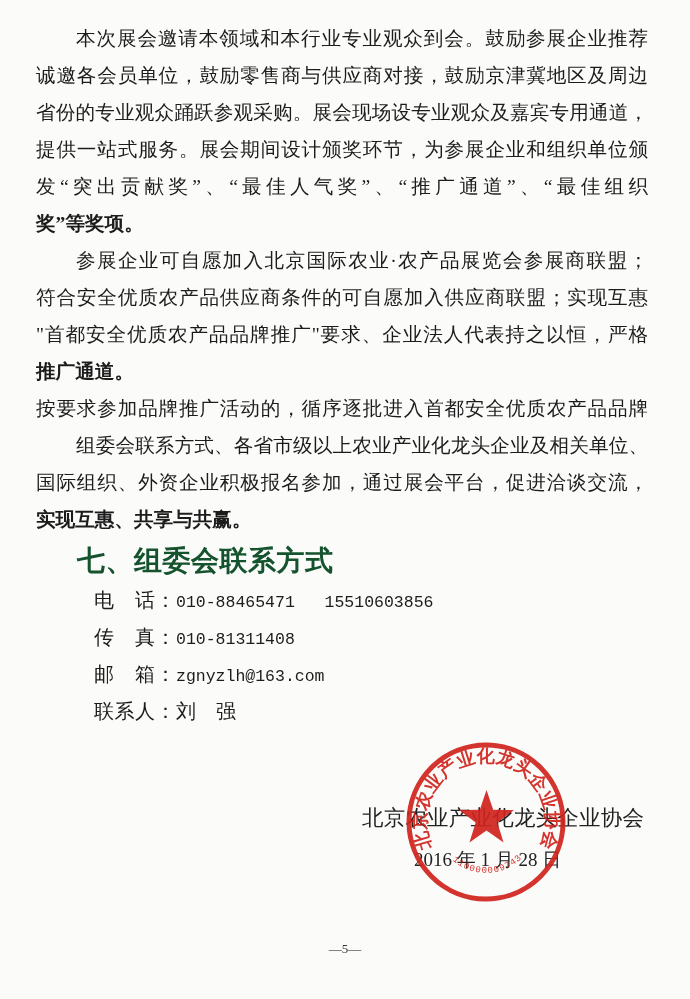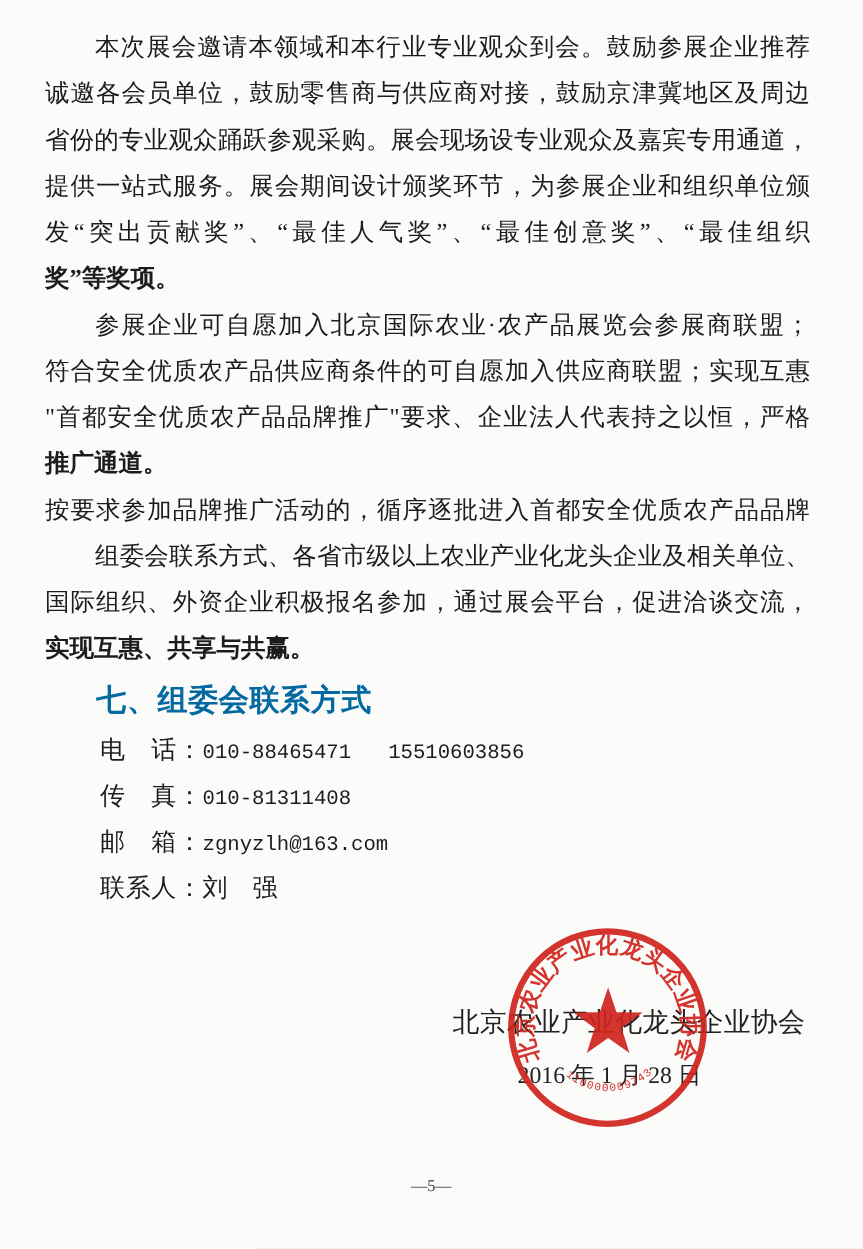--- a/index.html
+++ b/index.html
@@ -26,26 +26,26 @@
     font-size: 19.6px;
     white-space: nowrap;
     text-align: justify;
     text-align-last: justify;
   }
   .tline.first { text-indent: 40px; }
   .tline.plast { text-align-last: left; font-weight: bold; }
   .heading {
     position: absolute; left: 77px; top: 542px;
     height: 37px; line-height: 37px;
-    font-size: 24px; font-weight: bold;
+    font-size: 28px; font-weight: bold;
     font-family: "Liberation Sans", "DejaVu Sans", sans-serif;
-    color: #0369a1;
+    color: #14532d;
     letter-spacing: 0.5px;
   }
-  .contacts { position: absolute; left: 80px; top: 582px; }
+  .contacts { position: absolute; left: 94px; top: 582px; }
   .crow { height: 37px; line-height: 37px; font-size: 20px; white-space: pre; }
   .clabel { letter-spacing: 0.5px; }
   .cval {
     font-family: "Liberation Mono", "DejaVu Sans Mono", monospace;
     font-size: 16.5px;
   }
   .cval.cjk {
     font-family: "Liberation Serif", "DejaVu Serif", serif;
     font-size: 20px;
   }
@@ -73,21 +73,21 @@
 </head>
 <body>
 
 <div class="page">
 
   <div class="pblock pblock-1">
       <div class="tline first">本次展会邀请本领域和本行业专业观众到会。鼓励参展企业推荐</div>
       <div class="tline">诚邀各会员单位，鼓励零售商与供应商对接，鼓励京津冀地区及周边</div>
       <div class="tline">省份的专业观众踊跃参观采购。展会现场设专业观众及嘉宾专用通道，</div>
       <div class="tline">提供一站式服务。展会期间设计颁奖环节，为参展企业和组织单位颁</div>
-      <div class="tline">发“突出贡献奖”、“最佳人气奖”、“最佳创意奖”、“最佳组织</div>
+      <div class="tline">发“突出贡献奖”、“最佳人气奖”、“推广通道”、“最佳组织</div>
       <div class="tline plast">奖”等奖项。</div>
     </div>
   <div class="pblock pblock-2">
       <div class="tline first">参展企业可自愿加入北京国际农业·农产品展览会参展商联盟；</div>
       <div class="tline">符合安全优质农产品供应商条件的可自愿加入供应商联盟；实现互惠</div>
       <div class="tline">"首都安全优质农产品品牌推广"要求、企业法人代表持之以恒，严格</div>
       <div class="tline plast">推广通道。</div>
       <div class="tline">按要求参加品牌推广活动的，循序逐批进入首都安全优质农产品品牌</div>
     </div>
   <div class="pblock pblock-3">

